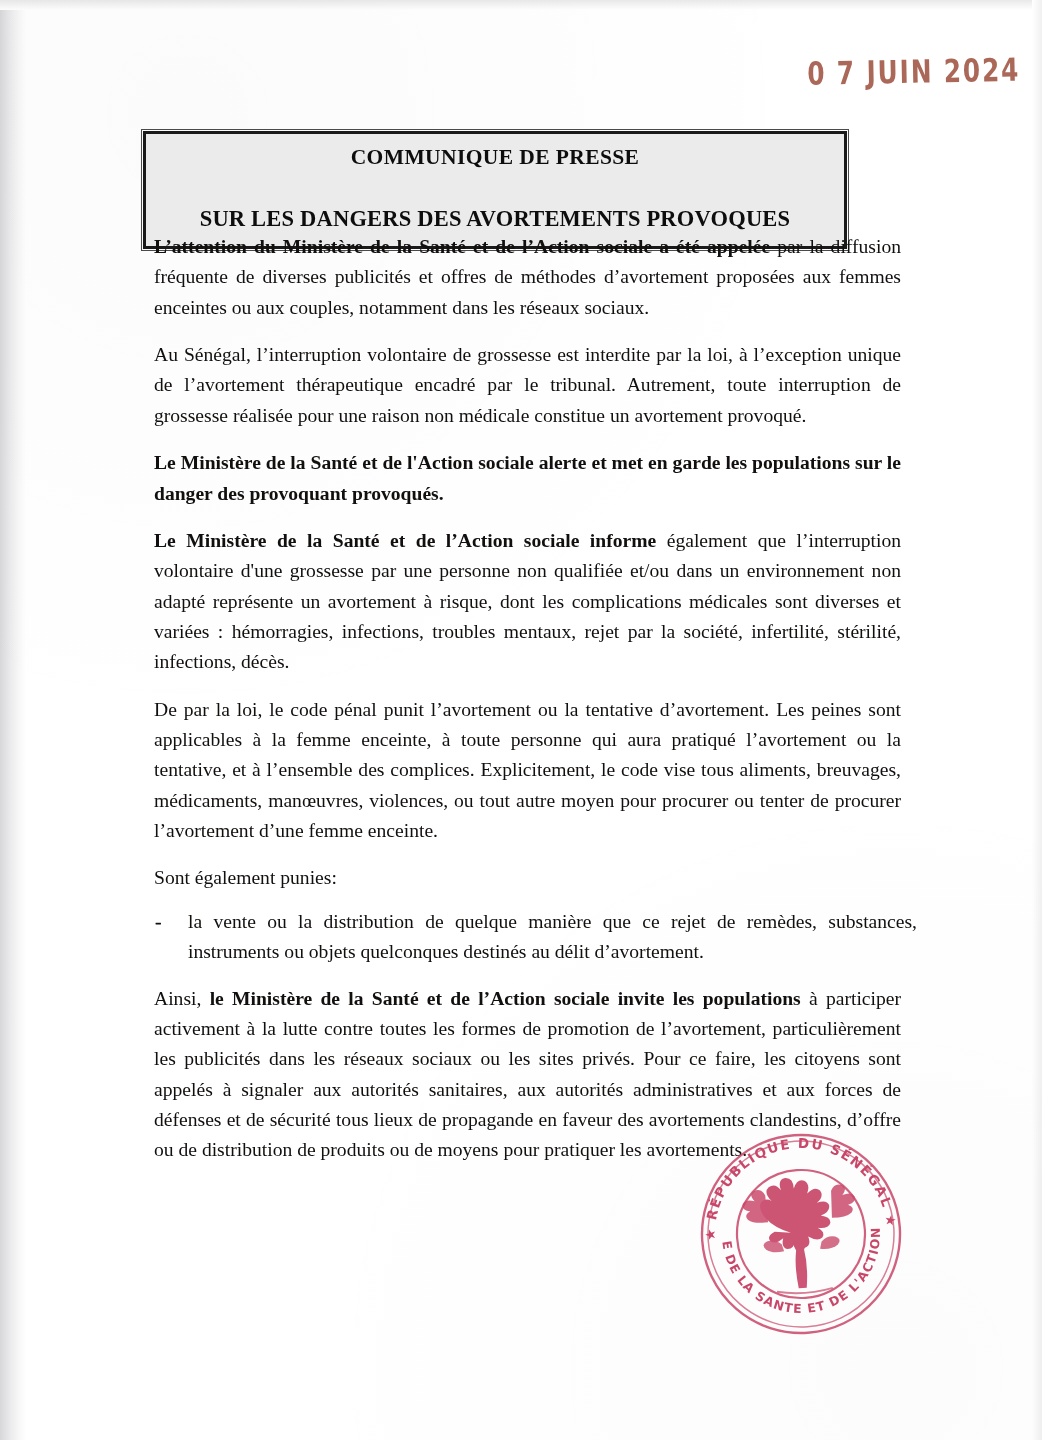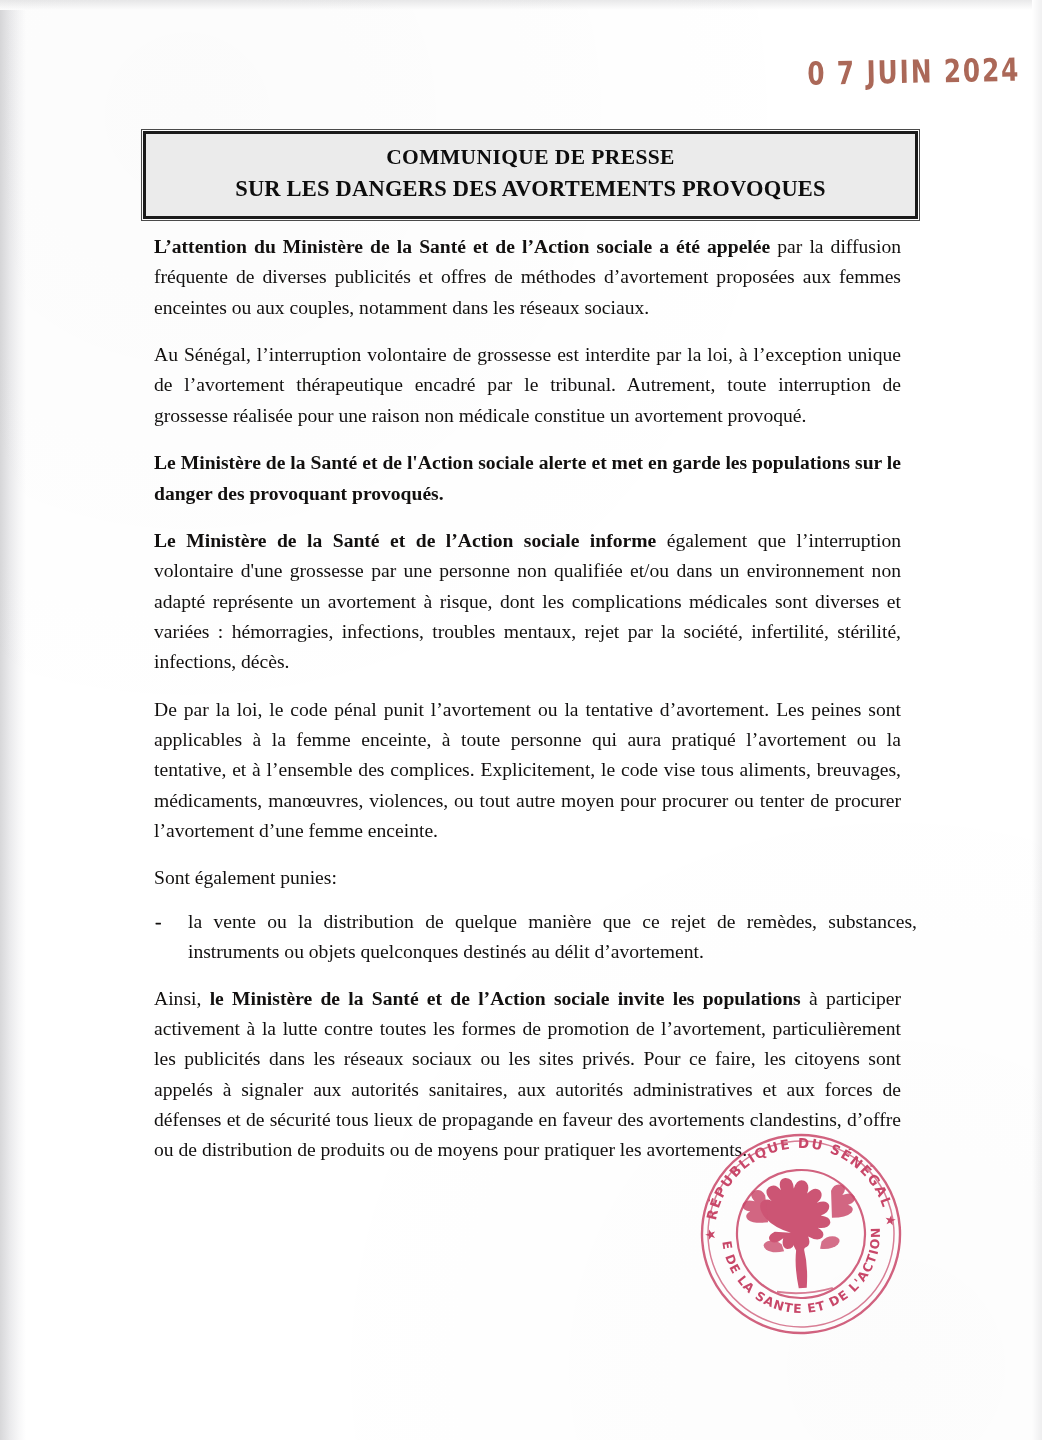--- a/index.html
+++ b/index.html
@@ -69,39 +69,40 @@
   .date-stamp .mark {
     display: inline-block;
     transform: scaleY(1.18) scaleX(0.92);
   }
 
   
   .title-box {
     position: absolute;
     left: 143px;
     top: 131px;
-    width: 775px;
+    width: 704px;
     box-sizing: border-box;
     border: 3px solid #1a1a1a;
     outline: 1px solid #4a4a4a;
     outline-offset: 1px;
     background: #ebebeb;
     padding: 9px 10px 12px 10px;
     text-align: center;
   }
   .title-line {
     font-weight: 700;
     font-size: 21.5px;
     letter-spacing: 0.4px;
     line-height: 1.38;
     color: #0d0d0d;
   }
   .title-line.second {
     font-size: 22.5px;
     letter-spacing: 0.2px;
+    margin-top: 30px;
   }
 
   
   .body {
     position: absolute;
     left: 154px;
     top: 232px;
     width: 763px;
     font-size: 19.6px;
     line-height: 1.55;

